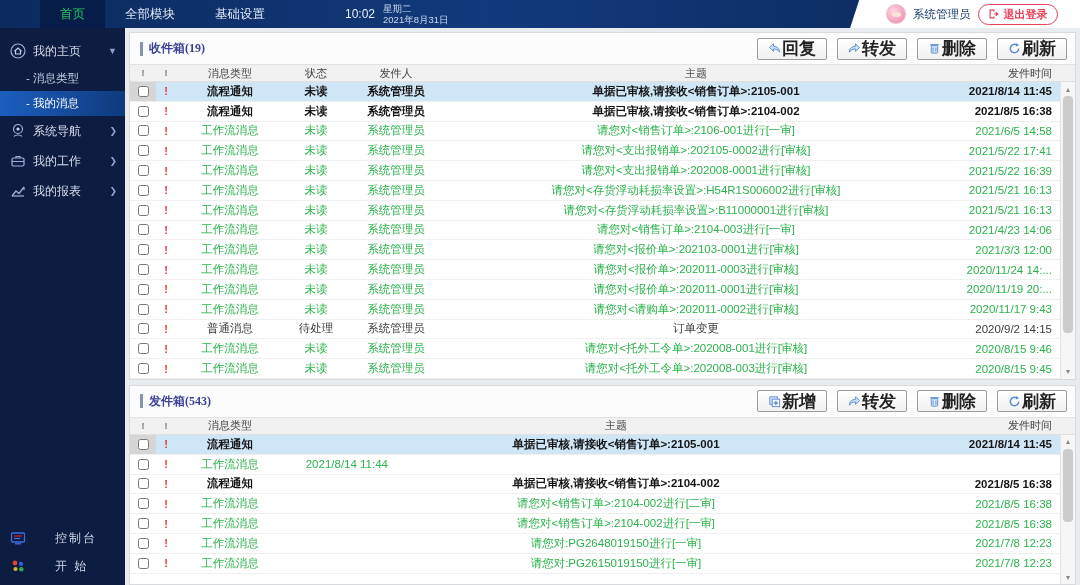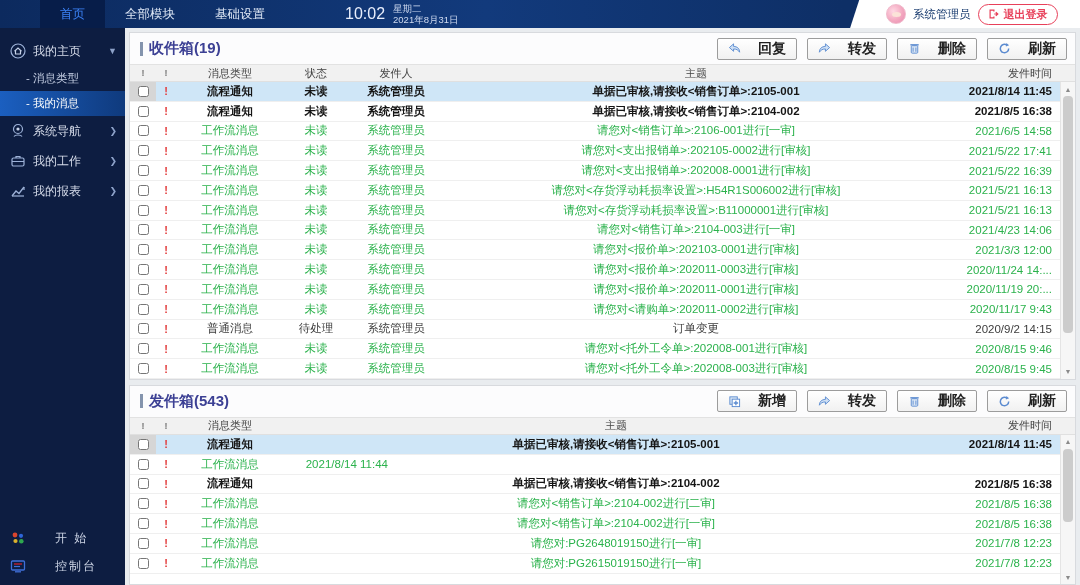--- a/index.html
+++ b/index.html
@@ -12,23 +12,23 @@
   .brand { display:flex; align-items:center; padding-left:6px; gap:6px; }
   .logo-swoosh { width:26px; height:24px; flex:none; }
   .brand-names { display:flex; flex-direction:column; line-height:1; justify-content:center; }
   .brand-cn { font-size:12.5px; font-weight:bold; letter-spacing:1px; }
   .brand-en { font-size:7.5px; color:#ccd9f2; letter-spacing:.5px; margin-top:2px; }
   .brand-divider { width:1px; height:18px; background:rgba(255,255,255,.55); margin:0 7px; align-self:center; }
   .s9 { font-size:16px; font-weight:bold; font-style:italic; color:#41b9e8; margin-right:6px; align-self:center; }
   .product-name { font-size:14px; font-weight:bold; align-self:center; letter-spacing:1px; }
   .nav { display:flex; margin-left:40px; align-items:stretch; }
   .nav-tab { display:flex; align-items:center; padding:0 20px; font-size:12.5px; color:#dfe8f6; cursor:pointer; }
-  .nav-tab.active { background:#071d49; color:#3b82f6; }
+  .nav-tab.active { background:#071d49; color:#22c55e; }
   .clock { display:flex; align-items:center; gap:8px; margin-left:60px; }
-  .clock-time { font-size:16px; color:#e8eefc;text-align:center; }
+  .clock-time { font-size:12px; color:#e8eefc;text-align:center; }
   .clock-date { display:flex; flex-direction:column; line-height:1.2; font-size:9.5px; color:#cfdaf0; }
   .header-right { position:absolute; right:0; top:0; height:28px; width:212px; background:#ffffff; display:flex; align-items:center; padding-left:18px; gap:7px; }
   .header-right::before { content:""; position:absolute; left:-14px; top:-4px; width:26px; height:40px; background:#ffffff; transform:skewX(-18deg); }
   .avatar { position:relative; width:20px; height:20px; border-radius:50%; background:radial-gradient(circle at 35% 35%, #ffd9e4 0%, #f3a8c0 55%, #e98bb0 100%); border:1px solid #f0b9cb; flex:none; }
   .avatar::after { content:""; position:absolute; left:5px; top:7px; width:9px; height:5px; border-radius:50%; background:#fbe3d8; }
   .username { color:#173a6e; font-size:11.5px; }
   .logout-btn { display:flex; align-items:center; gap:4px; border:1.5px solid #e8405a; color:#e8405a; font-size:11px; font-weight:bold; border-radius:12px; padding:2px 9px; background:#fff; cursor:pointer; }
 
   
   .body-wrap { flex:1; display:flex; overflow:hidden; }
@@ -47,23 +47,23 @@
   .side-footer .menu-item { height:26px; }
   .side-footer .mi-label { flex:none; letter-spacing:2px; font-size:12px; color:#cdd5e6; margin-left:22px; }
 
   
   .main { flex:1; display:flex; flex-direction:column; padding:4px 4px 0 4px; overflow:hidden; background:#e9ecef; }
   .panel { background:#fff; border:1px solid #d8dade; display:flex; flex-direction:column; overflow:hidden; }
   .panel.inbox { flex:none; }
   .panel.outbox { flex:1; margin-top:5px; }
   .titlebar { height:31px; flex:none; display:flex; align-items:center; padding:0 8px 0 10px; background:#fcfcfd; }
   .title-accent { width:3px; height:14px; background:#8494ad; margin-right:6px; }
-  .panel-title { font-size:15px; font-weight:bold; color:#3c4094; flex:1; }
+  .panel-title { font-size:12px; font-weight:bold; color:#3c4094; flex:1;font-family:Liberation Serif, serif; }
   .toolbar { display:flex; gap:10px; }
-  .tbtn { display:flex; align-items:center; gap:17px; height:22px; padding:0 10px; border:1px solid #9c9c9c; border-radius:2px; background:linear-gradient(#ffffff,#f1f1f1); font-size:14px; font-weight:bold; color:#222; cursor:pointer; }
+  .tbtn { display:flex; align-items:center; gap:1px; height:22px; padding:0 10px; border:1px solid #9c9c9c; border-radius:2px; background:linear-gradient(#ffffff,#f1f1f1); font-size:17px; font-weight:bold; color:#222; cursor:pointer; }
   .tbtn svg { width:13px; height:13px; display:block; }
 
   .tbl { display:flex; flex-direction:column; flex:1; overflow:hidden; }
   .thead { height:18px; flex:none; display:flex; align-items:center; background:#f1f1f1; border-top:1px solid #e2e2e2; border-bottom:1px solid #e0e0e0; font-size:11px; color:#444; }
   .tbody-wrap { flex:1; display:flex; overflow:hidden; }
   .rows { flex:1; display:flex; flex-direction:column; overflow:hidden; }
   .trow { height:19.8px; flex:none; display:flex; align-items:center; border-bottom:1px solid #efefef; font-size:11.5px; cursor:pointer; background:#fff; }
   .trow.selected { background:#cfe6f7; }
   .c-cb { width:26px; flex:none; display:flex; justify-content:center; }
   .c-cb input { width:11px; height:11px; cursor:pointer; }
@@ -164,38 +164,38 @@
               </svg>
             </span>
             <span class="mi-label">我的报表</span>
             <span class="chev">❯</span>
           </div>
         </div>
       <div class="side-footer" id="side-footer">
           <div class="menu-item">
             <span class="mi-icon">
               <svg viewBox="0 0 16 16">
+                <rect x="1.5" y="3" width="13" height="9" rx="1" fill="none" stroke="#3f6fd8" stroke-width="1.3"></rect>
+                <line x1="4" y1="6" x2="12" y2="6" stroke="#d9232e" stroke-width="1.2"></line>
+                <line x1="4" y1="8.5" x2="10" y2="8.5" stroke="#3f6fd8" stroke-width="1.2"></line>
+                <line x1="5" y1="13.8" x2="11" y2="13.8" stroke="#3f6fd8" stroke-width="1.3"></line>
+              </svg>
+            </span>
+            <span class="mi-label">控制台</span>
+          </div>
+          <div class="menu-item">
+            <span class="mi-icon">
+              <svg viewBox="0 0 16 16">
                 <circle cx="5" cy="5" r="2.4" fill="#d9452e"></circle>
                 <circle cx="11" cy="5.8" r="2.1" fill="#2e66d9"></circle>
                 <circle cx="5.5" cy="11" r="2.1" fill="#d9b12e"></circle>
                 <circle cx="11.3" cy="11.3" r="2.3" fill="#2ea84f"></circle>
               </svg>
             </span>
             <span class="mi-label">开 始</span>
-          </div>
-          <div class="menu-item">
-            <span class="mi-icon">
-              <svg viewBox="0 0 16 16">
-                <rect x="1.5" y="3" width="13" height="9" rx="1" fill="none" stroke="#3f6fd8" stroke-width="1.3"></rect>
-                <line x1="4" y1="6" x2="12" y2="6" stroke="#d9232e" stroke-width="1.2"></line>
-                <line x1="4" y1="8.5" x2="10" y2="8.5" stroke="#3f6fd8" stroke-width="1.2"></line>
-                <line x1="5" y1="13.8" x2="11" y2="13.8" stroke="#3f6fd8" stroke-width="1.3"></line>
-              </svg>
-            </span>
-            <span class="mi-label">控制台</span>
           </div>
         </div>
     </div>
 
     <div class="main">
 
       <div class="panel inbox">
         <div class="titlebar">
           <span class="title-accent"></span>
           <span class="panel-title">收件箱(19)</span>

